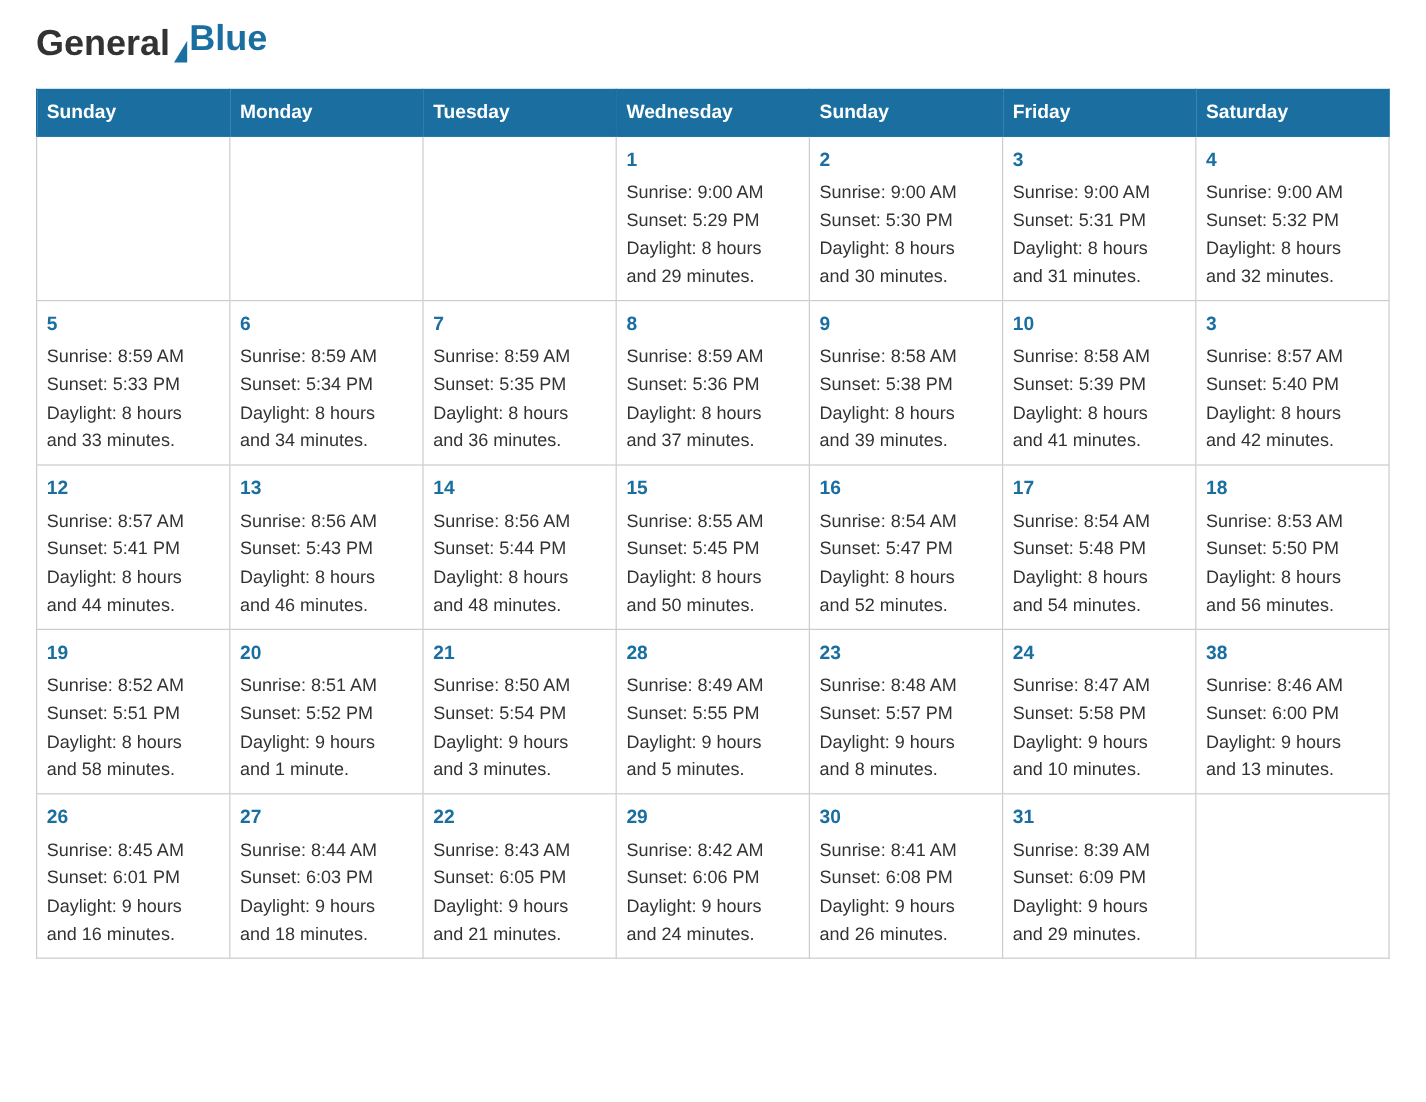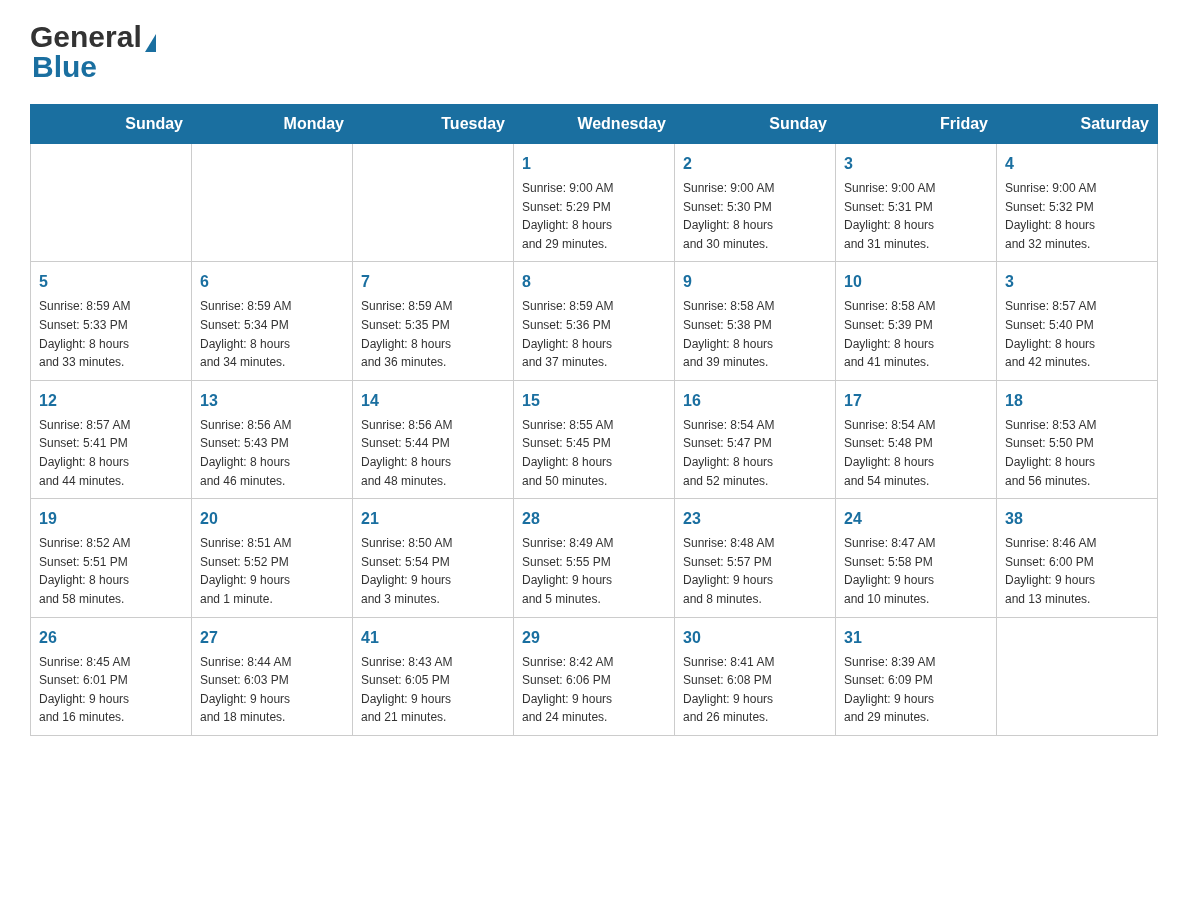--- a/index.html
+++ b/index.html
@@ -12,21 +12,21 @@
       padding: 20px 30px;
     }
     .header {
       display: flex;
       justify-content: space-between;
       align-items: flex-start;
       margin-bottom: 20px;
     }
     .logo-wrapper {
       display: flex;
-      flex-direction: column;
+      flex-direction: row;
       align-items: flex-start;
     }
     .logo-line1 {
       display: flex;
       align-items: flex-end;
     }
     .title-block {
       text-align: right;
     }
     .calendar-title {
@@ -42,42 +42,42 @@
       width: 100%;
       border-collapse: collapse;
       border: 1px solid #999;
     }
     .calendar th {
       background-color: #1a6fa0;
       color: #fff;
       font-size: 16px;
       font-weight: bold;
       padding: 10px 8px;
-      text-align: right;
+      text-align: left;
       border: 1px solid #1a6fa0;
     }
     .calendar td {
       vertical-align: top;
       padding: 8px;
       border: 1px solid #ccc;
       width: calc(100% / 7);
       min-height: 110px;
       font-size: 13px;
       line-height: 1.5;
     }
     .day-number {
       font-size: 16px;
       font-weight: bold;
       color: #1a6fa0;
       display: block;
       margin-bottom: 3px;
     }
     .day-info {
       color: #333;
-      font-size: 12px;
+      font-size: 15px;
       line-height: 1.55;
     }
     .empty-cell {
       background: #fff;
     }
     .calendar tr td:first-child .day-number,
     .calendar tr td:last-child .day-number {
       color: #1a6fa0;
     }
   </style>
@@ -229,21 +229,21 @@
       <tr>
         <td>
           <span class="day-number">26</span>
           <div class="day-info">Sunrise: 8:45 AM<br>Sunset: 6:01 PM<br>Daylight: 9 hours<br>and 16 minutes.</div>
         </td>
         <td>
           <span class="day-number">27</span>
           <div class="day-info">Sunrise: 8:44 AM<br>Sunset: 6:03 PM<br>Daylight: 9 hours<br>and 18 minutes.</div>
         </td>
         <td>
-          <span class="day-number">41</span>
+          <span class="day-number">22</span>
           <div class="day-info">Sunrise: 8:43 AM<br>Sunset: 6:05 PM<br>Daylight: 9 hours<br>and 21 minutes.</div>
         </td>
         <td>
           <span class="day-number">29</span>
           <div class="day-info">Sunrise: 8:42 AM<br>Sunset: 6:06 PM<br>Daylight: 9 hours<br>and 24 minutes.</div>
         </td>
         <td>
           <span class="day-number">30</span>
           <div class="day-info">Sunrise: 8:41 AM<br>Sunset: 6:08 PM<br>Daylight: 9 hours<br>and 26 minutes.</div>
         </td>

